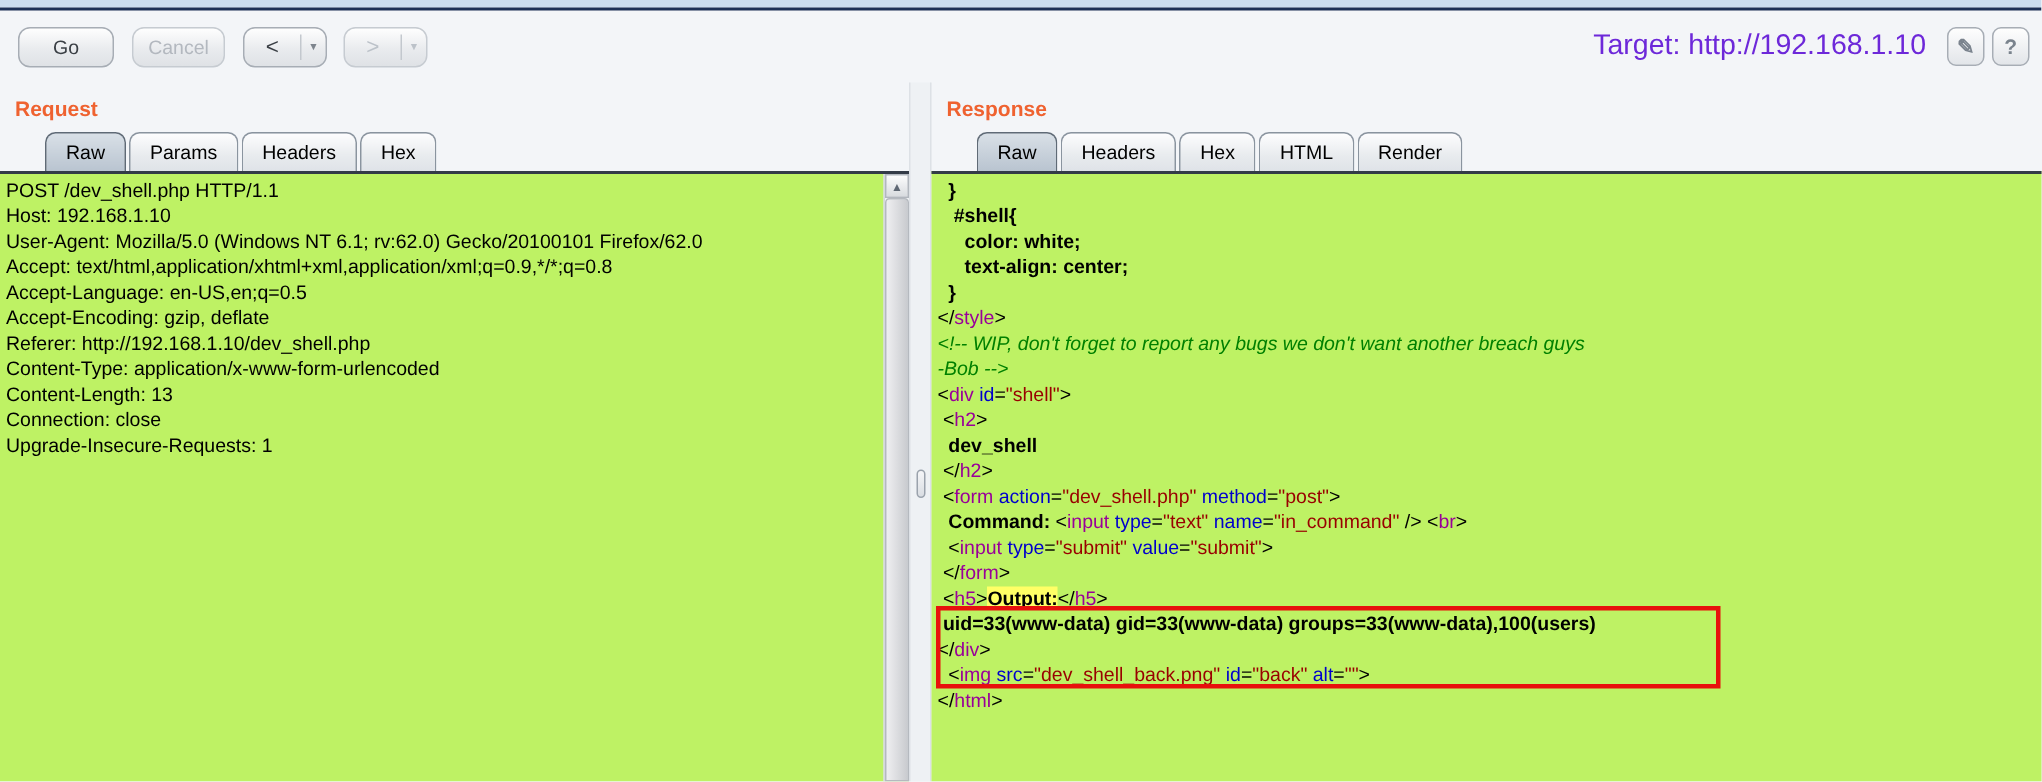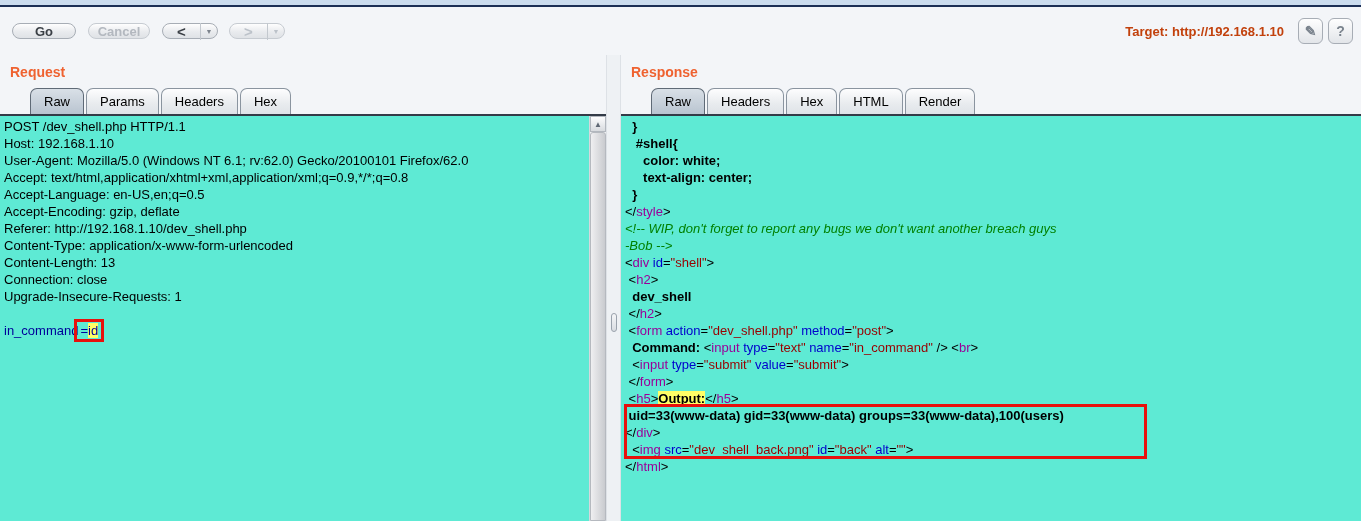--- a/index.html
+++ b/index.html
@@ -5,34 +5,34 @@
   * { box-sizing: border-box; margin: 0; padding: 0; }
   html,body { width:1361px; height:521px; overflow:hidden; }
   body { font-family:"Liberation Sans", sans-serif; background:#f3f5f8; position:relative; }
 
   
   .strip-blue { height:5px; background:#cbdcee; }
   .strip-navy { height:2px; background:#1c2f55; }
 
   
   .toolbar { height:48px; display:flex; align-items:center; padding:0 8px 0 12px; }
-  .btn { height:16px; border:1px solid #a7adb5; border-radius:8px;
+  .btn { height:27px; border:1px solid #a7adb5; border-radius:8px;
          background:linear-gradient(#fefefe,#e9ebee 55%,#dfe2e6);
          font-size:13px; color:#3a3f45; display:flex; align-items:center; justify-content:center;
-         cursor:default;font-weight:bold; }
+         cursor:default; }
   .btn.disabled { border-color:#c6cbd1; color:#b3b8bf; }
   .btn-go { width:64px; margin-right:12px; }
   .btn-cancel { width:62px; margin-right:12px; }
   .btn-split { width:56px; margin-right:11px; padding:0; }
   .btn-split .glyph { flex:1; text-align:center; font-size:15px; }
   .btn-split .divider { width:1px; height:17px; background:#c3c8ce; }
   .btn-split .caret { width:16px; text-align:center; font-size:7px; color:#7d848d; }
   .btn-split.disabled .glyph, .btn-split.disabled .caret { color:#bcc2c9; }
   .toolbar-spacer { flex:1; }
-  .target-label { font-size:13px; font-weight:bold; color:#c2410c; margin-right:9px; white-space:pre; }
+  .target-label { font-size:19px; font-weight:normal; color:#6d28d9; margin-right:9px; white-space:pre; }
   .icon-btn { width:25px; height:26px; border:1px solid #a7adb5; border-radius:6px;
               background:linear-gradient(#fefefe,#e2e5e9); margin-left:5px;
               display:flex; align-items:center; justify-content:center;
               font-size:14px; color:#7a838d; font-weight:bold; }
 
   
   .main { position:absolute; left:0; top:55px; width:1361px; height:466px; }
   .panel { position:absolute; top:0; height:466px; }
   .panel-left  { left:0; width:606px; }
   .panel-right { left:621px; width:839px; }
@@ -44,21 +44,21 @@
 
   .panel-title { font-size:14px; font-weight:bold; margin:9px 0 8px 10px; }
 
   .tab-row { display:flex; margin-left:10px; position:relative; z-index:2;padding-left:20px; }
   .tab { height:26px; line-height:25px; padding:0 13px; font-size:13px; color:#000;
          border:1px solid #8a949f; border-bottom:none; border-radius:7px 7px 0 0;
          background:linear-gradient(#fdfdfe,#e8ebee 60%,#dfe3e8); margin-right:2px; cursor:default; }
   .tab.active { background:linear-gradient(#d9e0e7,#b9c4d0); border-color:#5f6a76; }
 
   .editor { position:absolute; left:0; right:0; top:59px; bottom:0;
-            border-top:2px solid #333b47; background:#5eead4; display:flex; }
+            border-top:2px solid #333b47; background:#bef264; display:flex; }
   .code-wrap { flex:1; position:relative; padding:2px 0 0 4px; overflow:hidden; }
   .code-line { height:17px; line-height:17px; font-size:13px; white-space:pre; color:#000; }
 
   .tok-plain { color:#000; }
   .tok-tag { color:#990099; }
   .tok-attr { color:#0000cc; }
   .tok-val { color:#990000; }
   .tok-txt { color:#000; font-weight:bold; }
   .tok-comment { color:#008000; font-style:italic; }
   .tok-hl { color:#000; font-weight:bold; background:#ffff66; }
@@ -130,21 +130,20 @@
           <div class="code-line"><span class="tok-plain">User-Agent: Mozilla/5.0 (Windows NT 6.1; rv:62.0) Gecko/20100101 Firefox/62.0</span></div>
           <div class="code-line"><span class="tok-plain">Accept: text/html,application/xhtml+xml,application/xml;q=0.9,*/*;q=0.8</span></div>
           <div class="code-line"><span class="tok-plain">Accept-Language: en-US,en;q=0.5</span></div>
           <div class="code-line"><span class="tok-plain">Accept-Encoding: gzip, deflate</span></div>
           <div class="code-line"><span class="tok-plain">Referer: http://192.168.1.10/dev_shell.php</span></div>
           <div class="code-line"><span class="tok-plain">Content-Type: application/x-www-form-urlencoded</span></div>
           <div class="code-line"><span class="tok-plain">Content-Length: 13</span></div>
           <div class="code-line"><span class="tok-plain">Connection: close</span></div>
           <div class="code-line"><span class="tok-plain">Upgrade-Insecure-Requests: 1</span></div>
           <div class="code-line">&nbsp;</div>
-          <div class="code-line"><span class="tok-pname">in_command</span><span class="param-box"><span class="eq">=</span><span class="pv">id</span></span></div>
         </div>
       <div class="vscroll">
         <div class="sb-arrow">▲</div>
         <div class="sb-thumb full"></div>
       </div>
     </div>
   </div>
 
   <div class="splitter">
     <div class="grip"></div>

